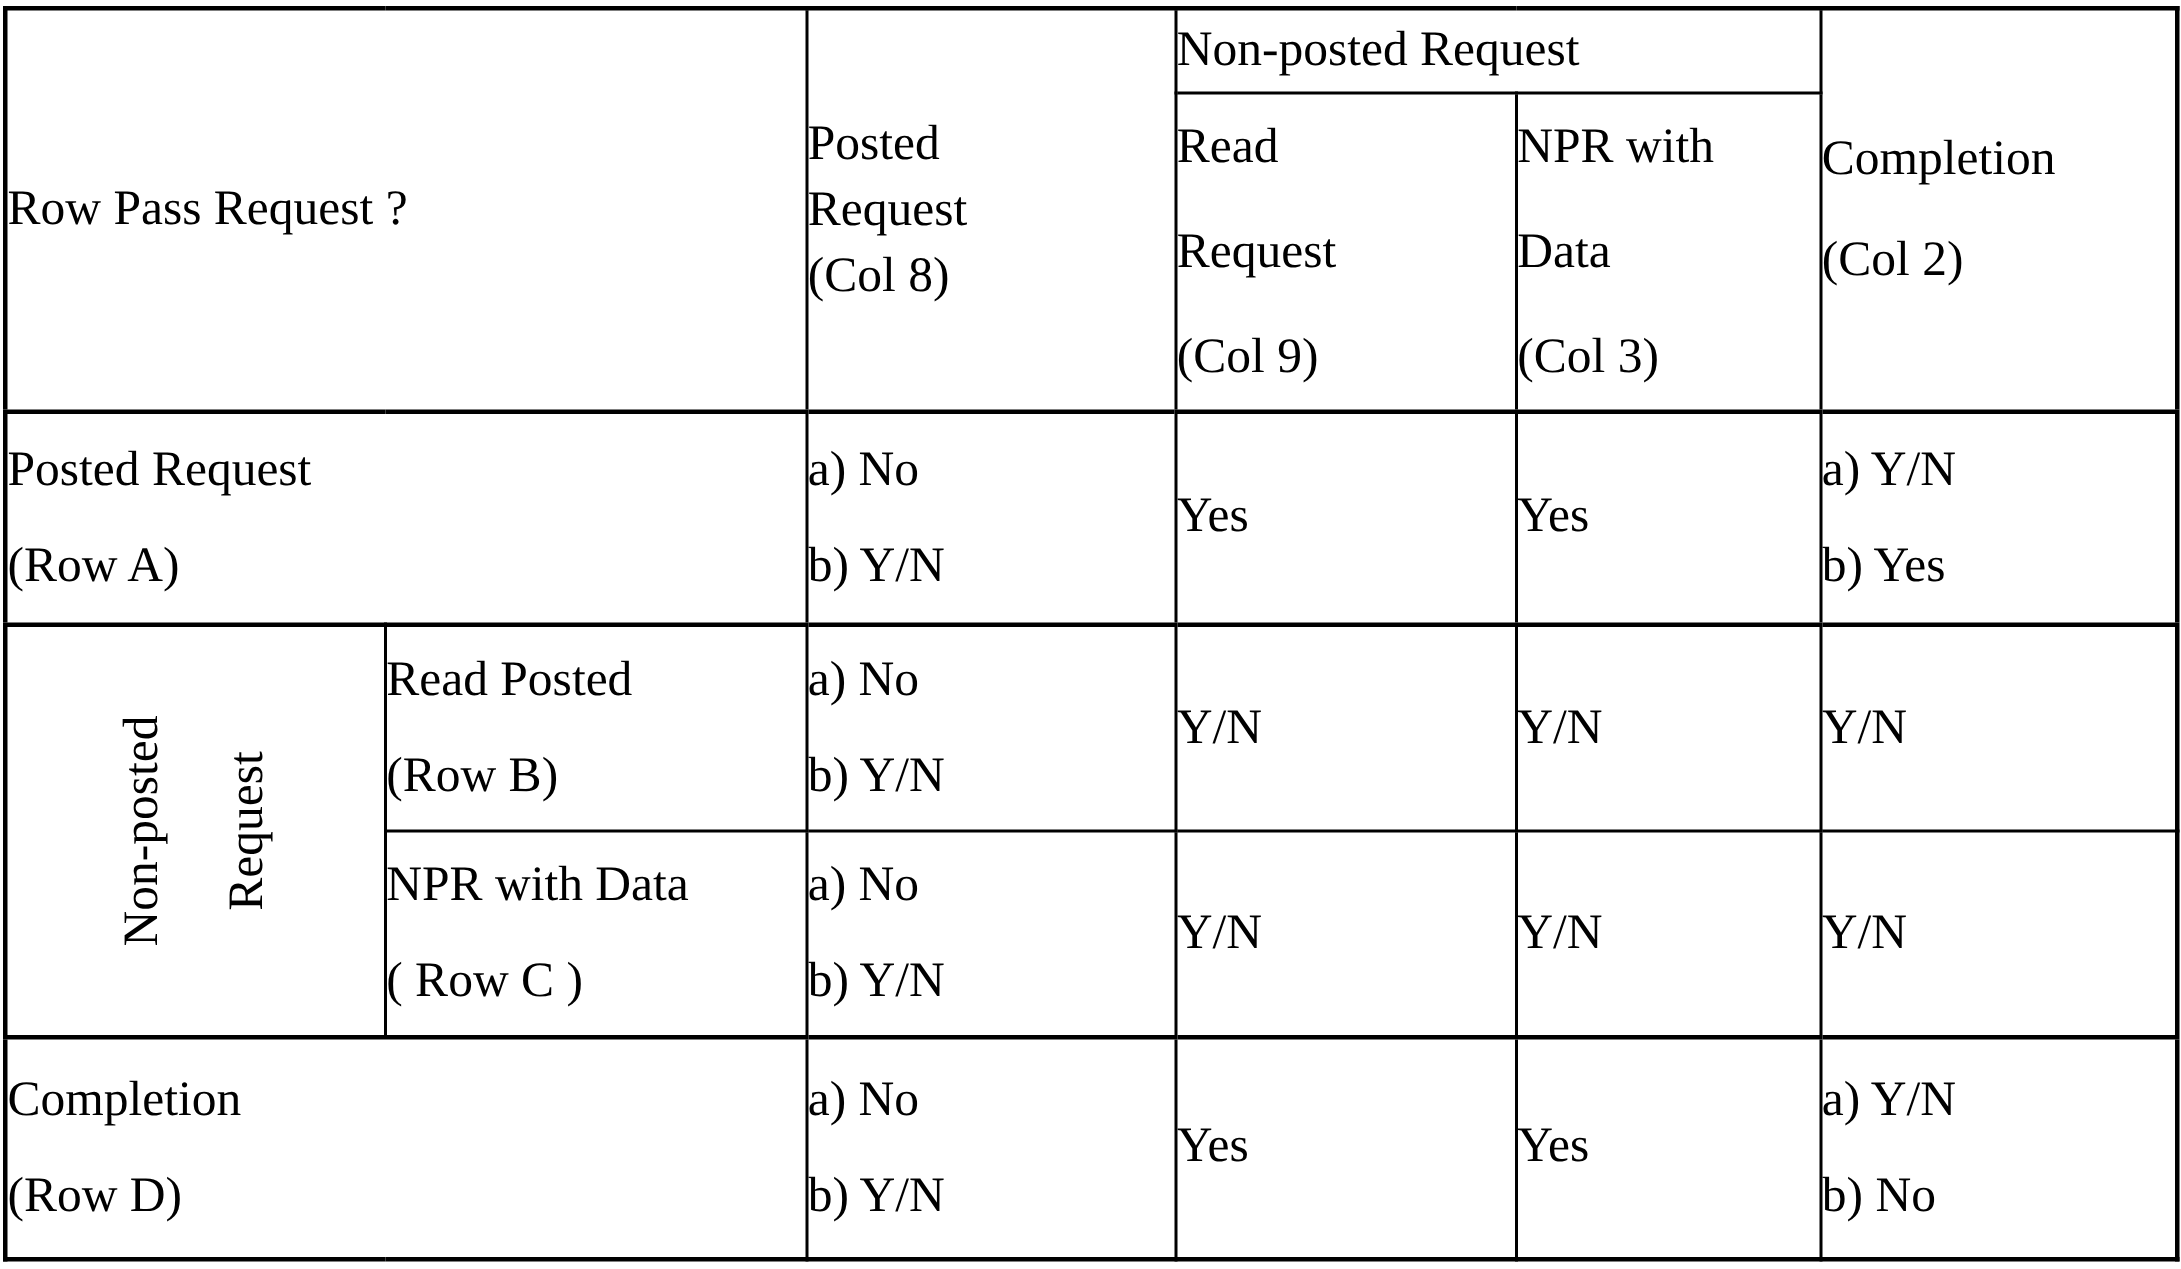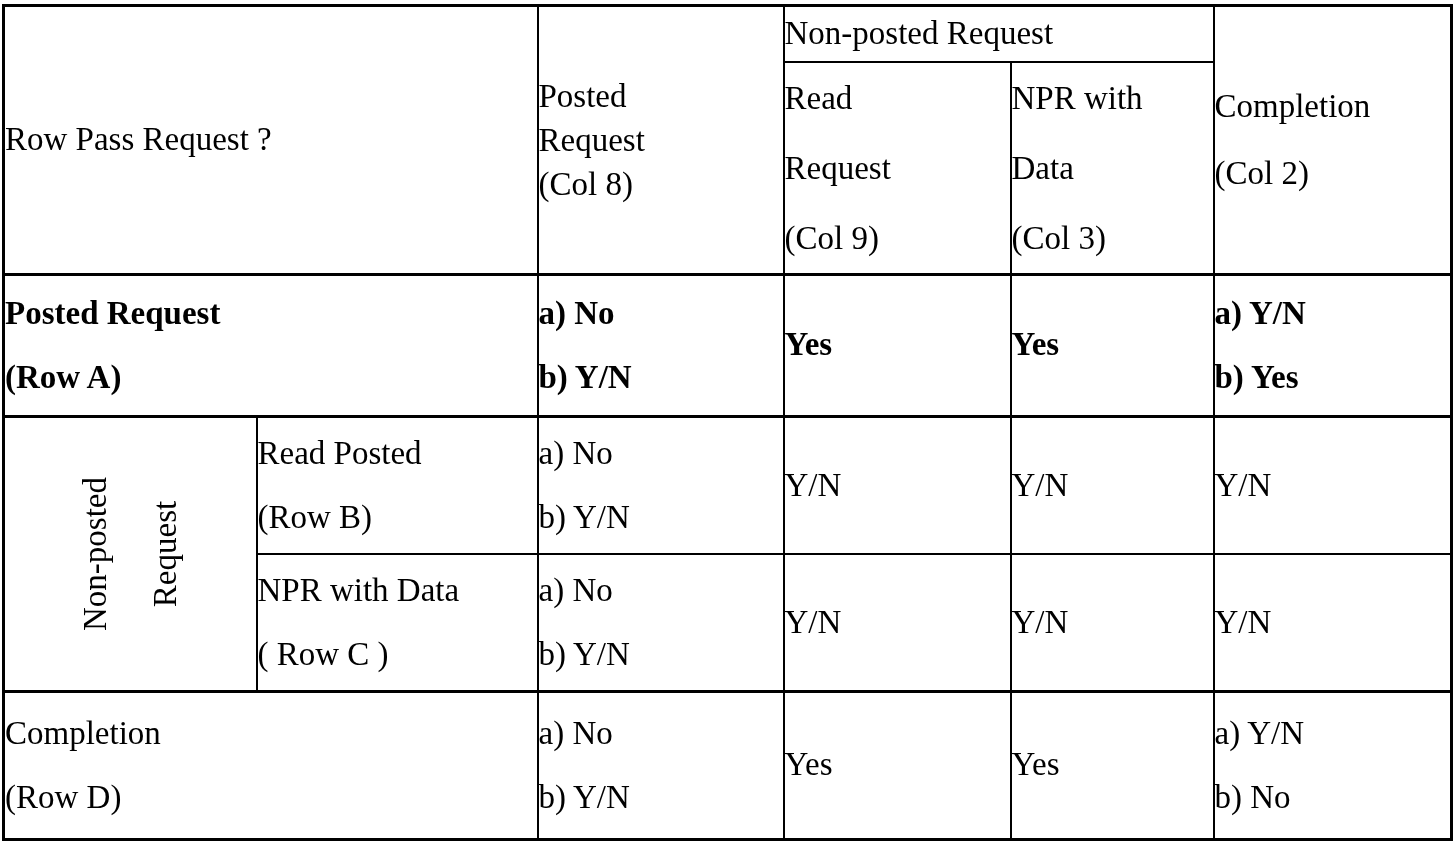--- a/index.html
+++ b/index.html
@@ -22,21 +22,21 @@
     vertical-align:middle;
     font-size:33px;
     line-height:1.25;
     padding:0;
     overflow:hidden;
   }
   table.ordering{border:3px solid #000000;}
   
   tr.tr-group{height:56px;}
   tr.tr-sub{height:212px;}
-  tr.tr-a{height:142px;font-weight:bold;}
+  tr.tr-a{height:142px;}
   tr.tr-b{height:138px;}
   tr.tr-c{height:137px;}
   tr.tr-d{height:148px;}
   
   tr.tr-sub td, tr.tr-a td{border-bottom-width:3px;}
   tr.tr-a td{border-top-width:3px;}
   tr.tr-c td{border-bottom-width:3px;}
   tr.tr-d td{border-top-width:3px;}
   
   .center{text-align:left;}

